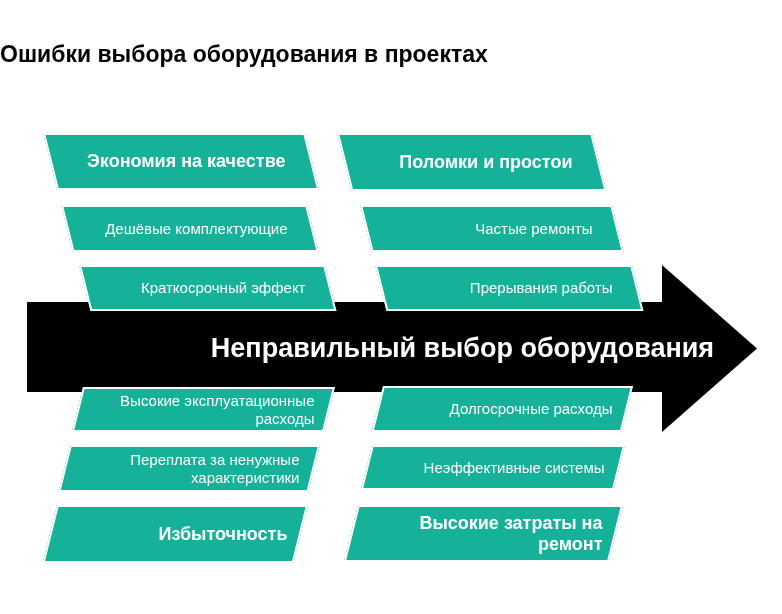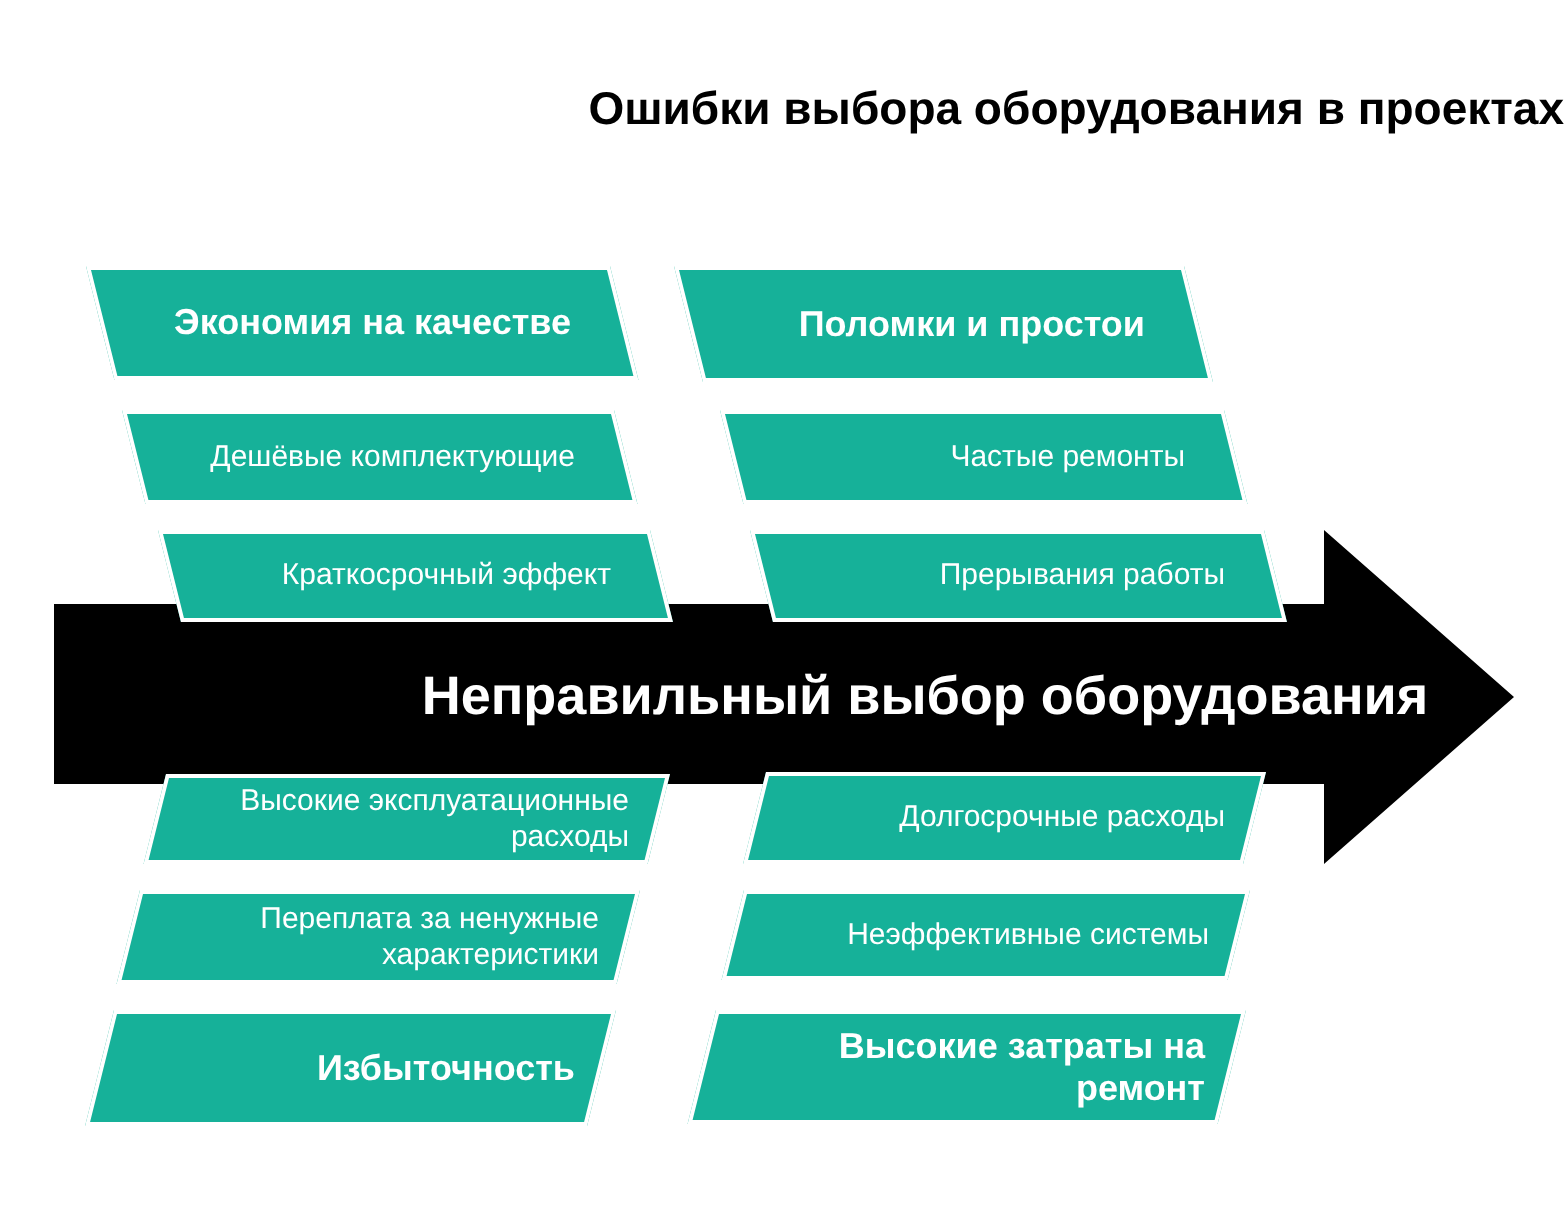--- a/index.html
+++ b/index.html
@@ -14,21 +14,21 @@
   html,body{margin:0;padding:0;background:var(--background);}
   .canvas{
     position:relative;
     width:782px;height:614px;
     background:var(--background);
     overflow:hidden;
     font-family:"Liberation Sans", sans-serif;
   }
   .title{
     position:absolute;left:0;top:41px;width:782px;
-    text-align:right;
+    text-align:left;
     font-size:23px;font-weight:bold;
     color:var(--title-text);
     margin:0;
   }
   .arrow-svg{position:absolute;left:0;top:0;z-index:1;}
   .arrow-svg polygon{fill:var(--arrow-fill);}
   .arrow-label{
     position:absolute;left:140px;top:333px;width:645px;
     text-align:center;
     font-size:27px;font-weight:bold;line-height:30px;

